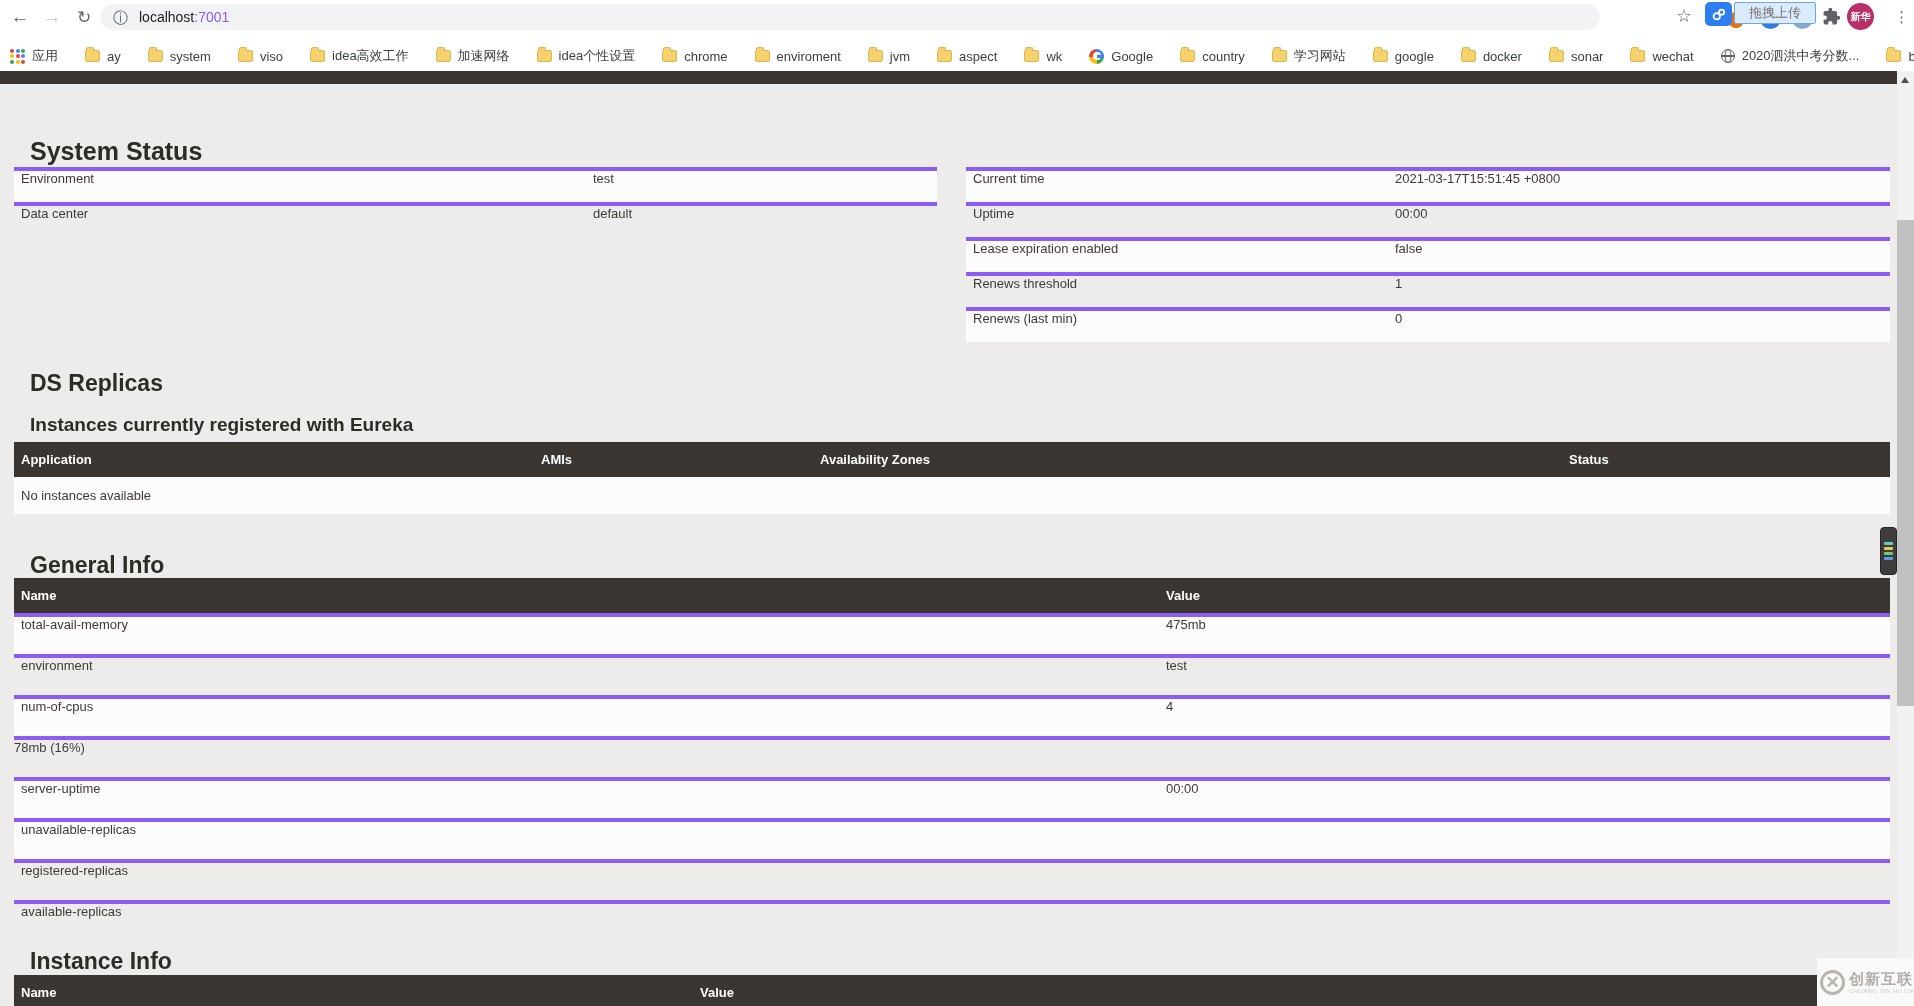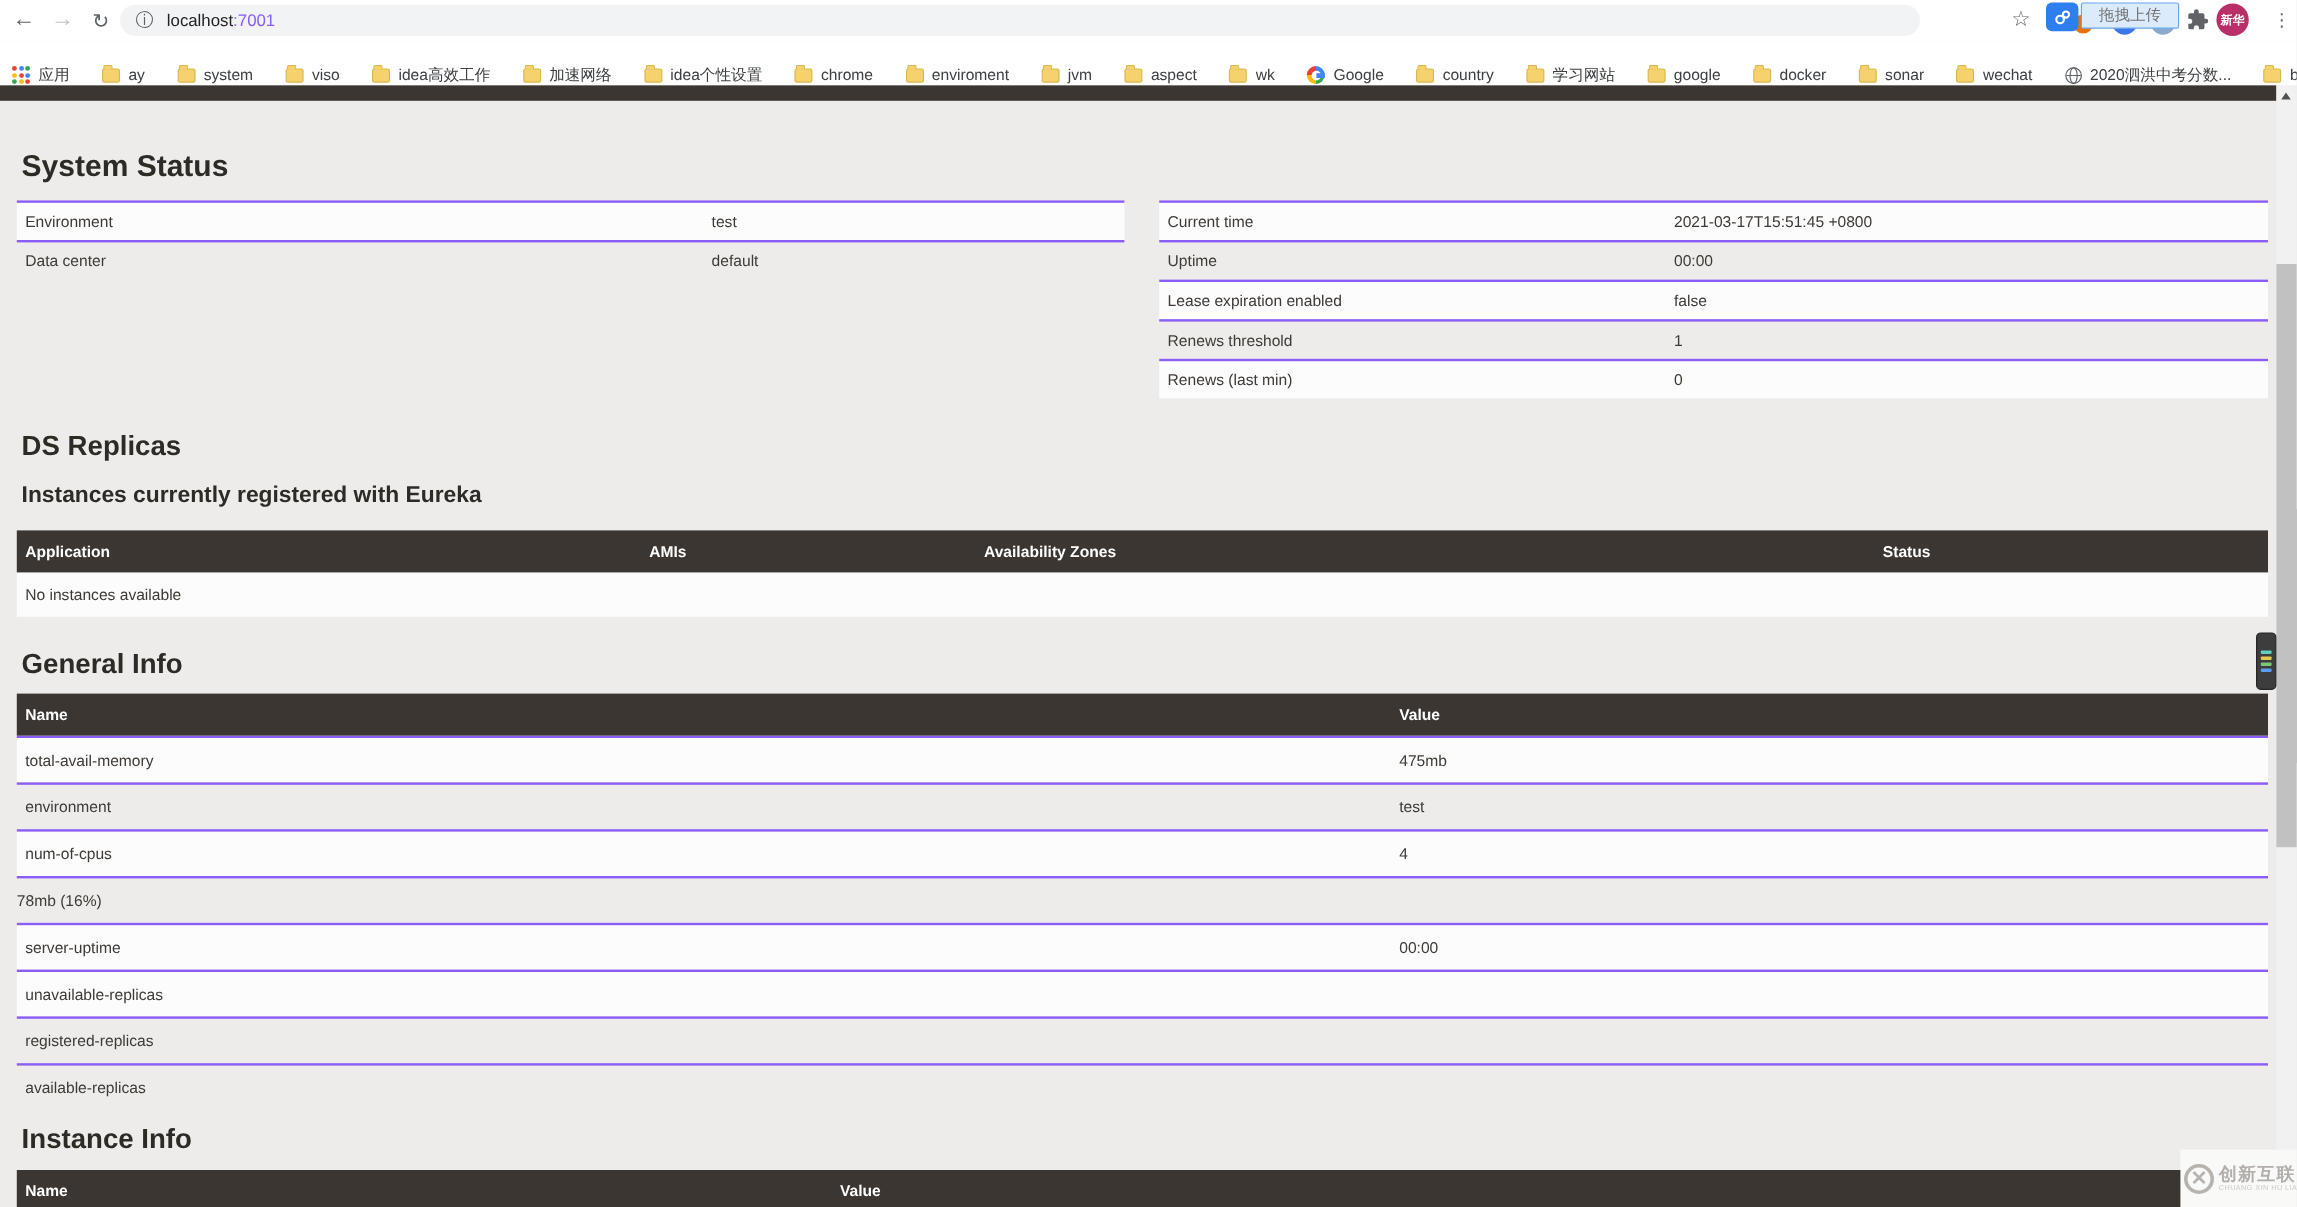--- a/index.html
+++ b/index.html
@@ -28,52 +28,52 @@
   .tooltip{position:absolute;left:1734px;top:2px;height:20px;line-height:20px;padding:0 14px;
            background:#dcebfb;border:1px solid #69a8e8;border-radius:2px;color:#737373;
            font-size:13px;white-space:nowrap;z-index:33}
   .puzzle{position:absolute;left:1822px;top:7px;width:19px;height:19px;z-index:31}
   .avatar{position:absolute;left:1847px;top:3px;width:27px;height:27px;border-radius:50%;
           background:#b93068;color:#fff;font-size:10px;font-weight:bold;display:flex;
           align-items:center;justify-content:center;z-index:31}
   .menu-dots{position:absolute;left:1894px;top:8px;font-size:15px;color:#5f6368;z-index:31}
 
   .bookmarks{position:absolute;left:0;top:34px;width:1914px;height:37px;background:#fff;z-index:30;
-             display:flex;align-items:flex-end;gap:27px;padding:7px 0 0 10px;box-sizing:border-box}
+             display:flex;align-items:center;gap:27px;padding:7px 0 0 10px;box-sizing:border-box}
   .bm{display:flex;align-items:center;gap:7px;font-size:13px;color:#3c4043;height:17px;flex:none}
   .folder{width:15px;height:12px;background:#f5d26e;border:1px solid #dcb94f;border-radius:2px;
           position:relative;box-sizing:border-box;flex:none}
   .folder::before{content:"";position:absolute;top:-4px;left:0px;width:6px;height:3px;
           background:#f5d26e;border:1px solid #dcb94f;border-bottom:none;border-radius:2px 2px 0 0}
   .apps-grid{display:grid;grid-template-columns:repeat(3,4px);grid-template-rows:repeat(3,4px);
              gap:1.5px;flex:none}
   .apps-grid i{width:4px;height:4px;border-radius:50%;display:block}
   .gicon{width:15px;height:15px;border-radius:50%;position:relative;flex:none;
          background:conic-gradient(#4285f4 0 90deg,#34a853 90deg 180deg,#fbbc05 180deg 270deg,#ea4335 270deg 360deg)}
   .gicon::before{content:"";position:absolute;inset:3.5px;background:#fff;border-radius:50%}
   .gicon::after{content:"";position:absolute;right:0;top:6px;width:7px;height:3.5px;background:#4285f4}
   .globe{width:14px;height:14px;border-radius:50%;border:1.5px solid #5f6368;position:relative;
          box-sizing:border-box;flex:none;
          background:linear-gradient(transparent 44%,#5f6368 44% 56%,transparent 56%)}
   .globe::before{content:"";position:absolute;left:50%;top:-1px;bottom:-1px;width:58%;
          transform:translateX(-50%);border:1px solid #5f6368;border-radius:50%;box-sizing:border-box}
 
   
   .navstrip{position:absolute;left:0;top:71px;width:1897px;height:13px;background:#3b3632;z-index:5}
-  h1.page-h,h2.page-h{position:absolute;left:14px;margin:4px;font-weight:700;color:#2e2a26;z-index:6}
+  h1.page-h,h2.page-h{position:absolute;left:14px;margin:16px;font-weight:700;color:#2e2a26;z-index:6}
   #h-system{top:121px;font-size:25px}
   #h-ds{top:354px;font-size:23px}
   #h-instances{top:398px;font-size:19px}
   #h-general{top:536px;font-size:23px}
   #h-instance{top:932px;font-size:23px}
 
   .sstable{position:absolute;top:167px;font-size:13px;color:#3f3a35;z-index:6}
   #sys-left{left:14px;width:923px}
   #sys-right{left:966px;width:924px}
-  .trow{display:flex;align-items:center;border-top:2px solid #8b5cf6}
+  .trow{display:flex;align-items:flex-start;border-top:4px solid #8b5cf6}
   .sstable .trow{height:31px}
   .trow.w{background:#fcfcfc}
   .trow .c1,.instances-empty{padding-left:7px;box-sizing:border-box}
   #sys-left .c1{width:579px}
   #sys-right .c1{width:429px}
 
   .bigtable{position:absolute;left:14px;width:1876px;font-size:13px;color:#3f3a35;z-index:6}
   #tbl-instances{top:442px}
   #tbl-general{top:578px}
   #tbl-instance-info{top:975px}

